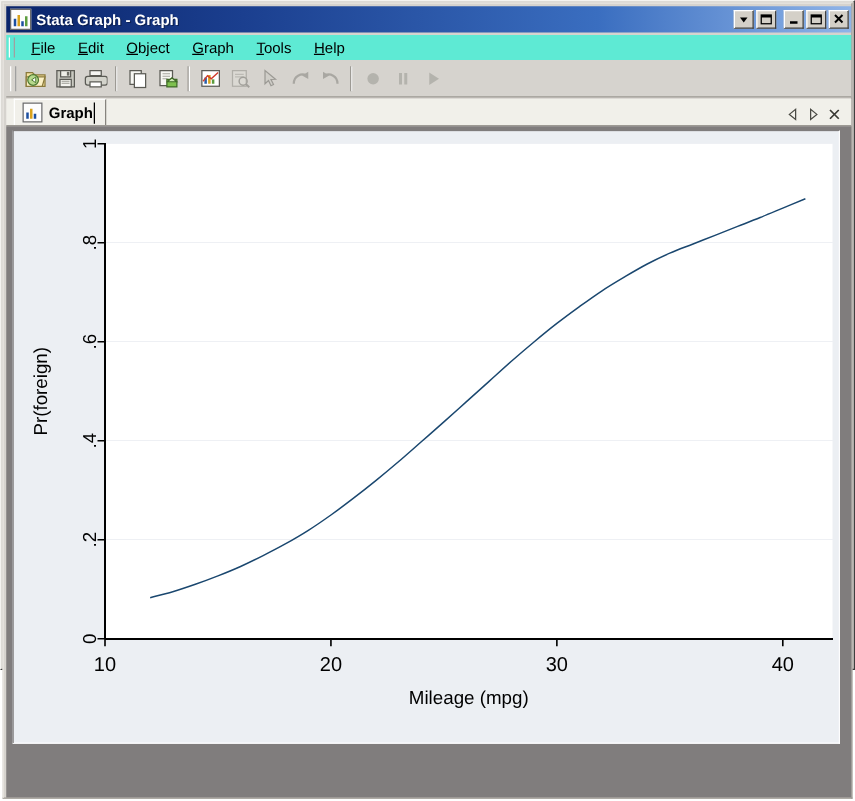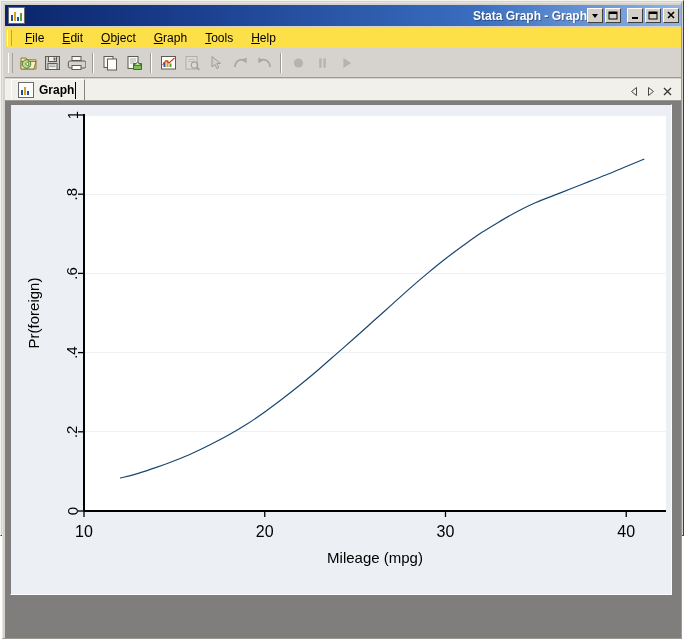--- a/index.html
+++ b/index.html
@@ -22,21 +22,20 @@
     position: absolute;
     left: 0; top: 0;
     width: 684px;
     height: 536px;
     box-sizing: border-box;
     background: #d6d3ce;
     border-top: 1px solid #f4f3f0;
     border-left: 1px solid #f4f3f0;
     border-right: 1px solid #3f3f3f;
     border-bottom: 1px solid #3f3f3f;
-    text-align: right;
   }
   #window-inner {
     position: absolute;
     left: 1px; top: 1px;
     width: 680px;
     height: 637px;
     box-sizing: border-box;
     background: #d6d3ce;
     border-top: 1px solid #e8e6e1;
     border-left: 1px solid #e8e6e1;
@@ -96,21 +95,21 @@
   }
   .win-btn svg { position: absolute; left: 1px; top: 1px; }
   .win-gap { width: 2px; }
 
   
   #menu-bar {
     position: absolute;
     left: 2px; top: 25px;
     width: 676px;
     height: 20px;
-    background: #fde047;
+    background: #5eead4;
     display: flex;
     align-items: center;
     box-sizing: border-box;
   }
   #menu-grip {
     width: 5px; height: 16px;
     margin: 0 4px 0 2px;
     border-left: 1px solid #ffffff;
     border-right: 1px solid #a0a0a0;
     box-sizing: border-box;

